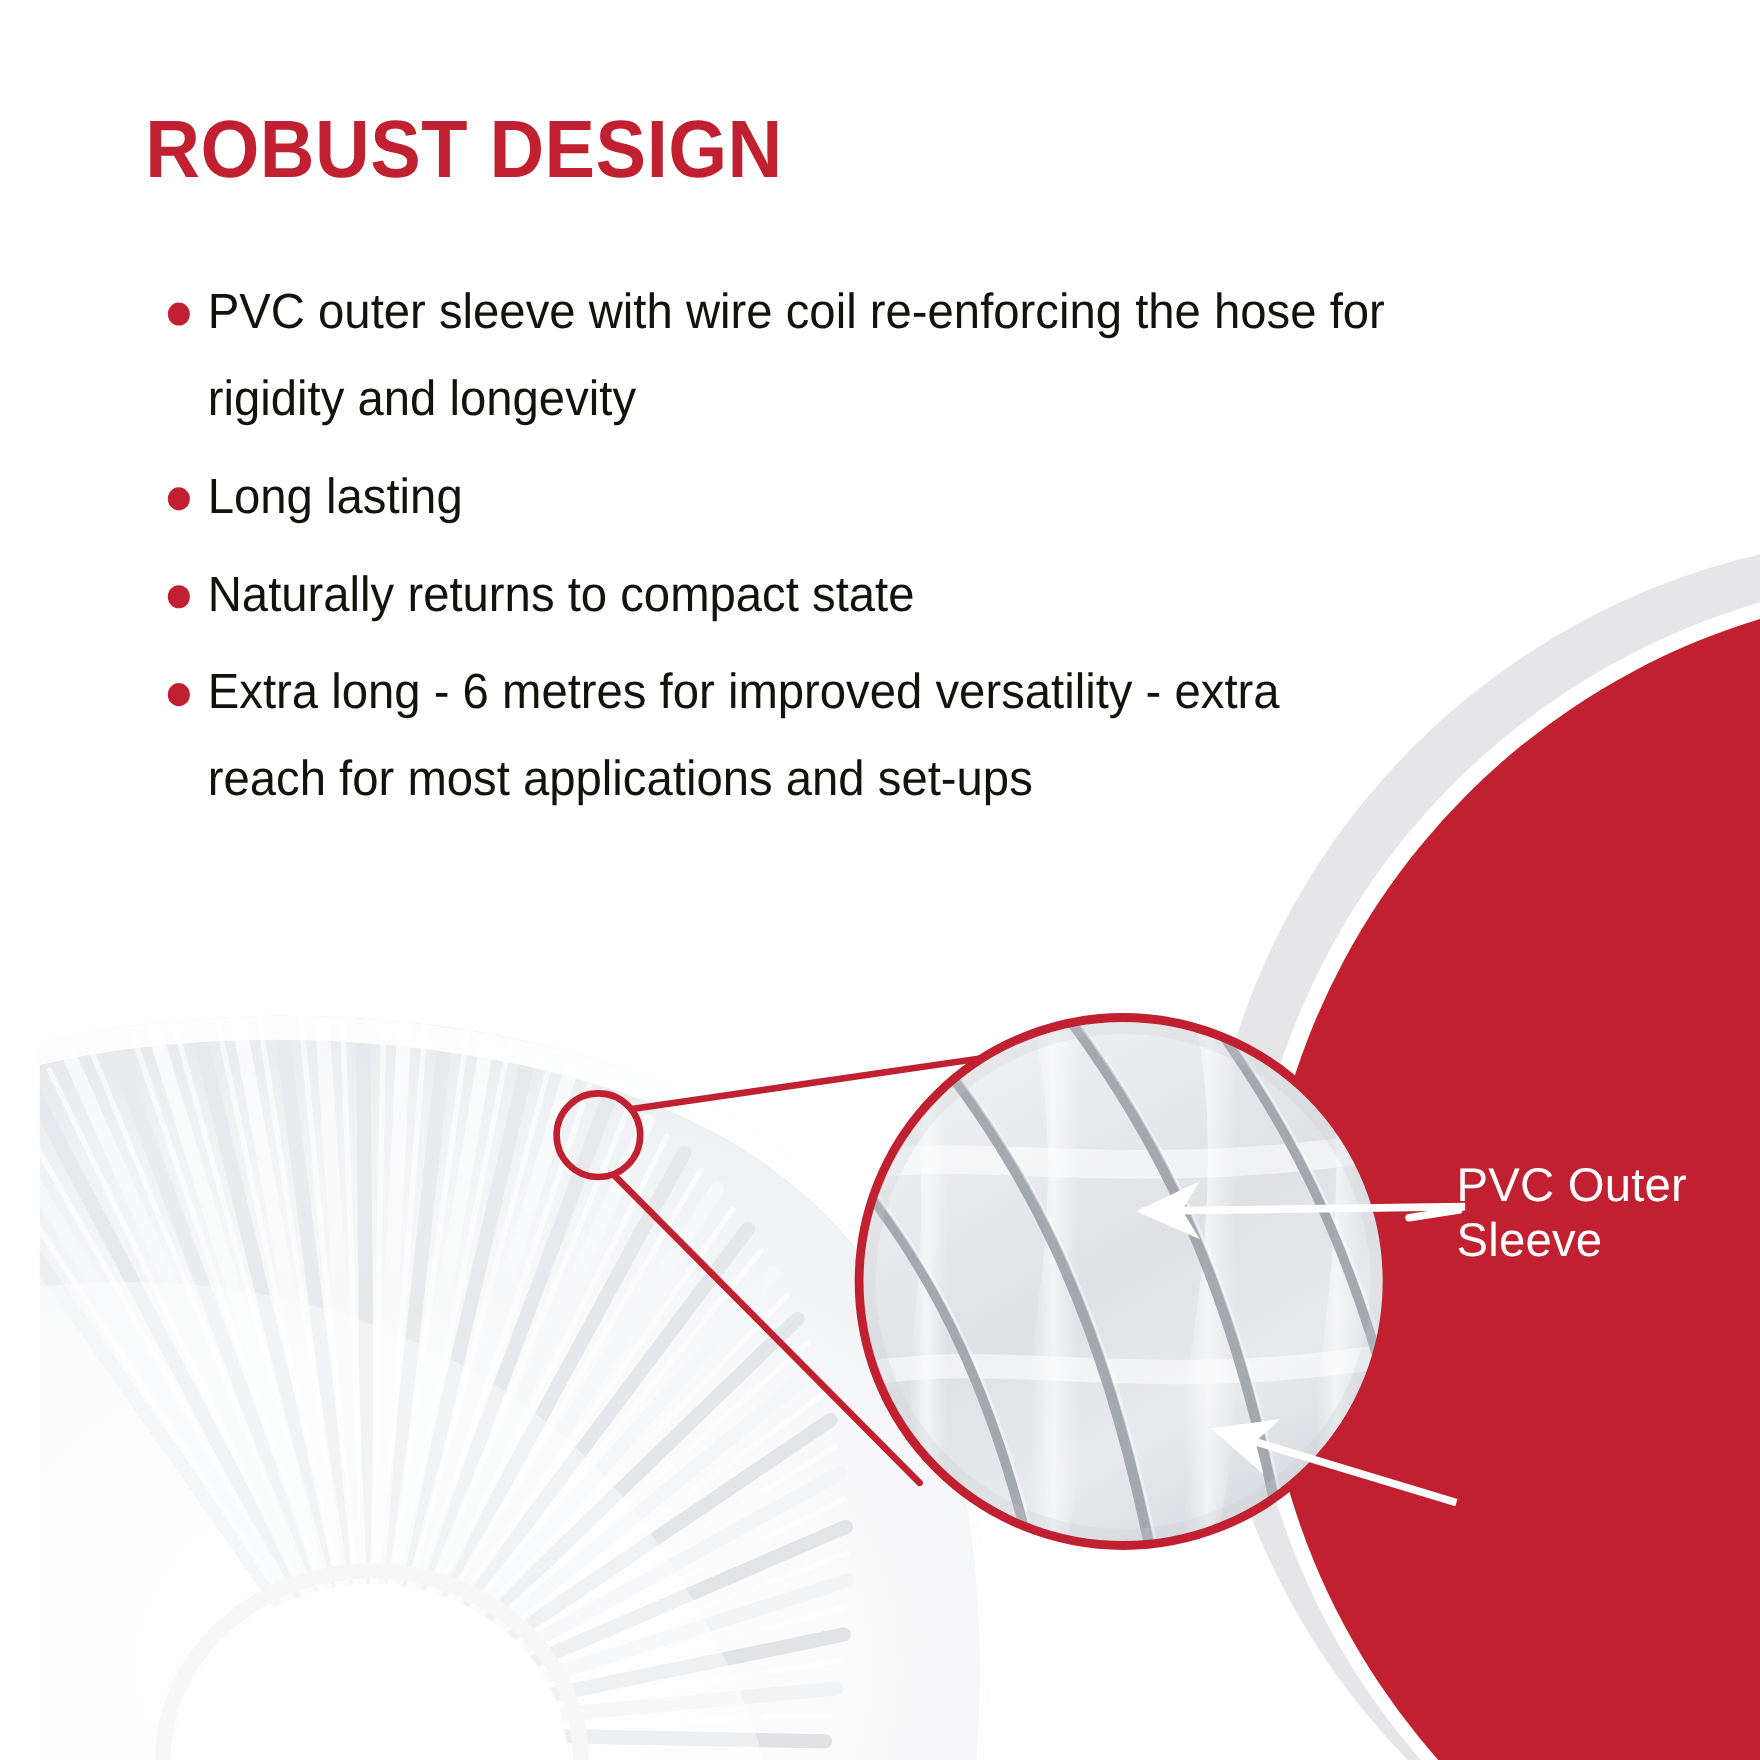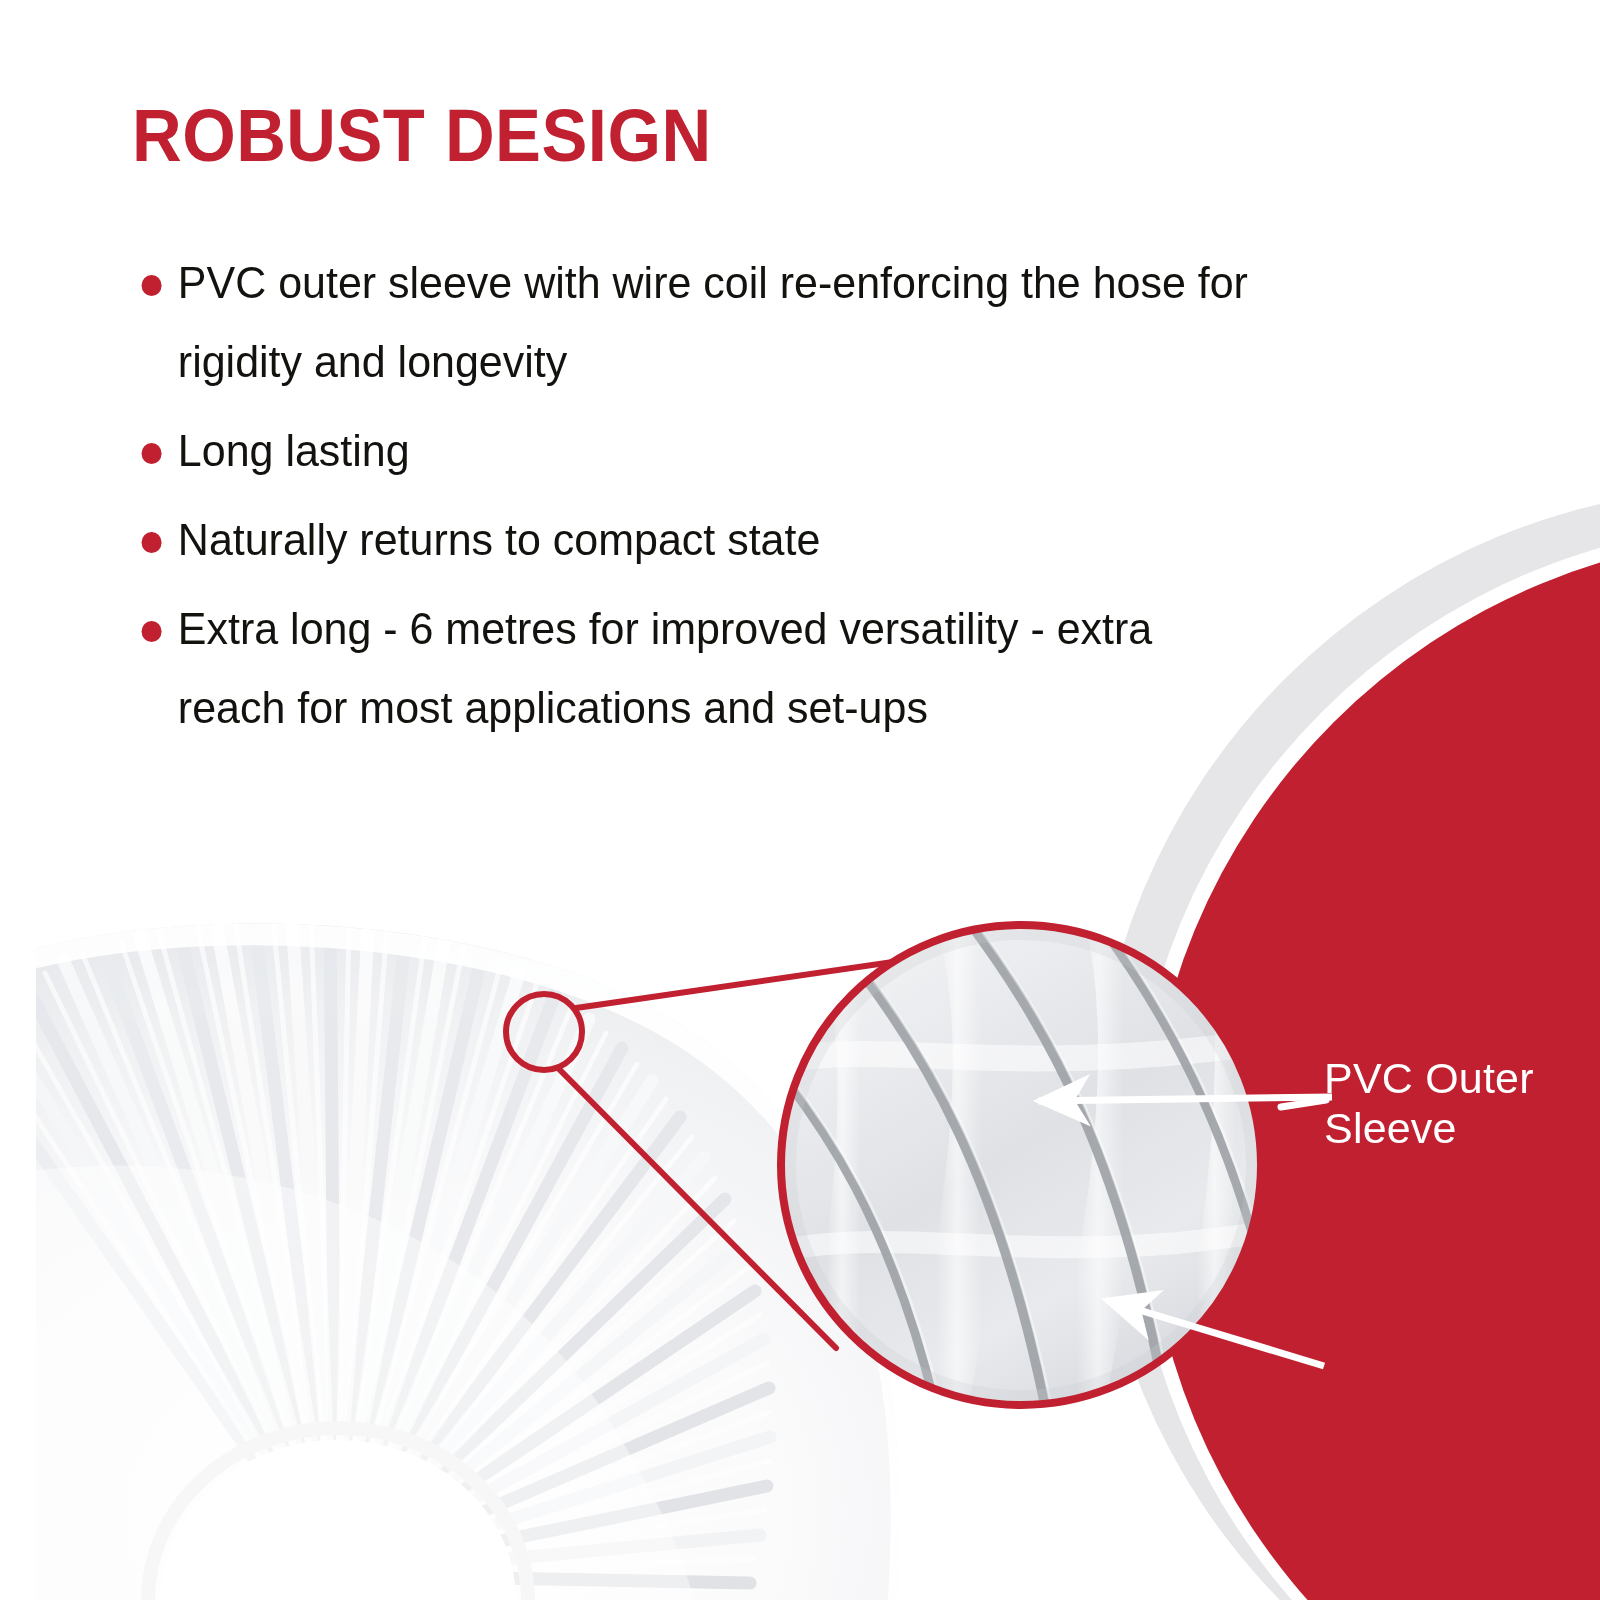--- a/index.html
+++ b/index.html
@@ -39,21 +39,21 @@
     letter-spacing: 0.5px;
     color: #C0202F;
     transform: scaleX(0.93);
     transform-origin: left top;
     white-space: nowrap;
   }
 
   
   #bullets {
     position: absolute;
-    left: 96px;
+    left: 107px;
     top: 243px;
     width: 1180px;
     margin: 0;
     padding: 0;
     list-style: none;
   }
   #bullets li {
     position: relative;
     padding-left: 48px;
     margin: 0 0 10px 0;

